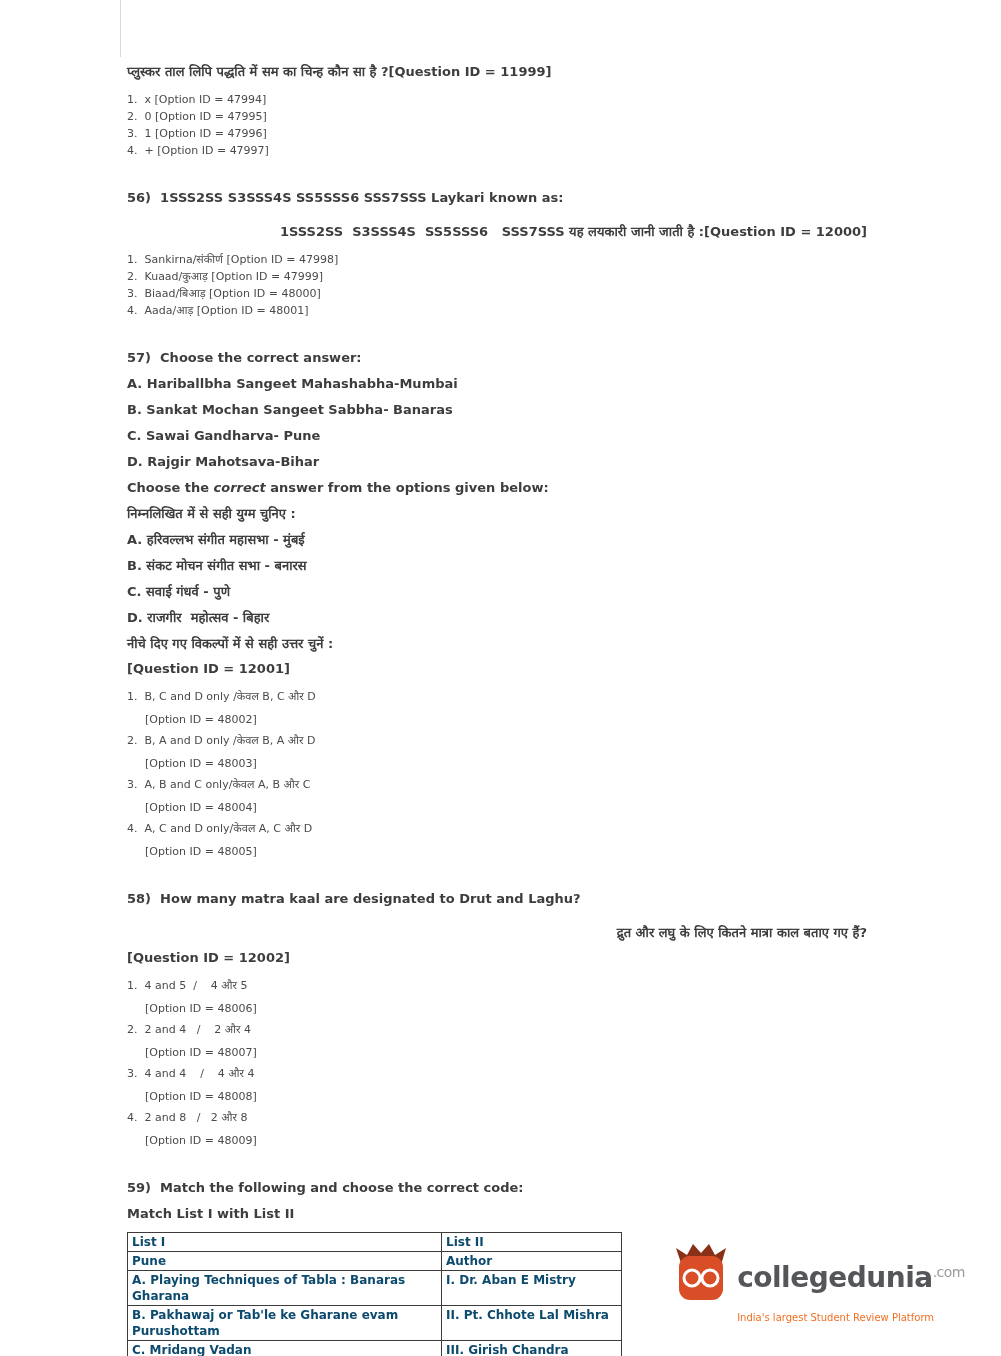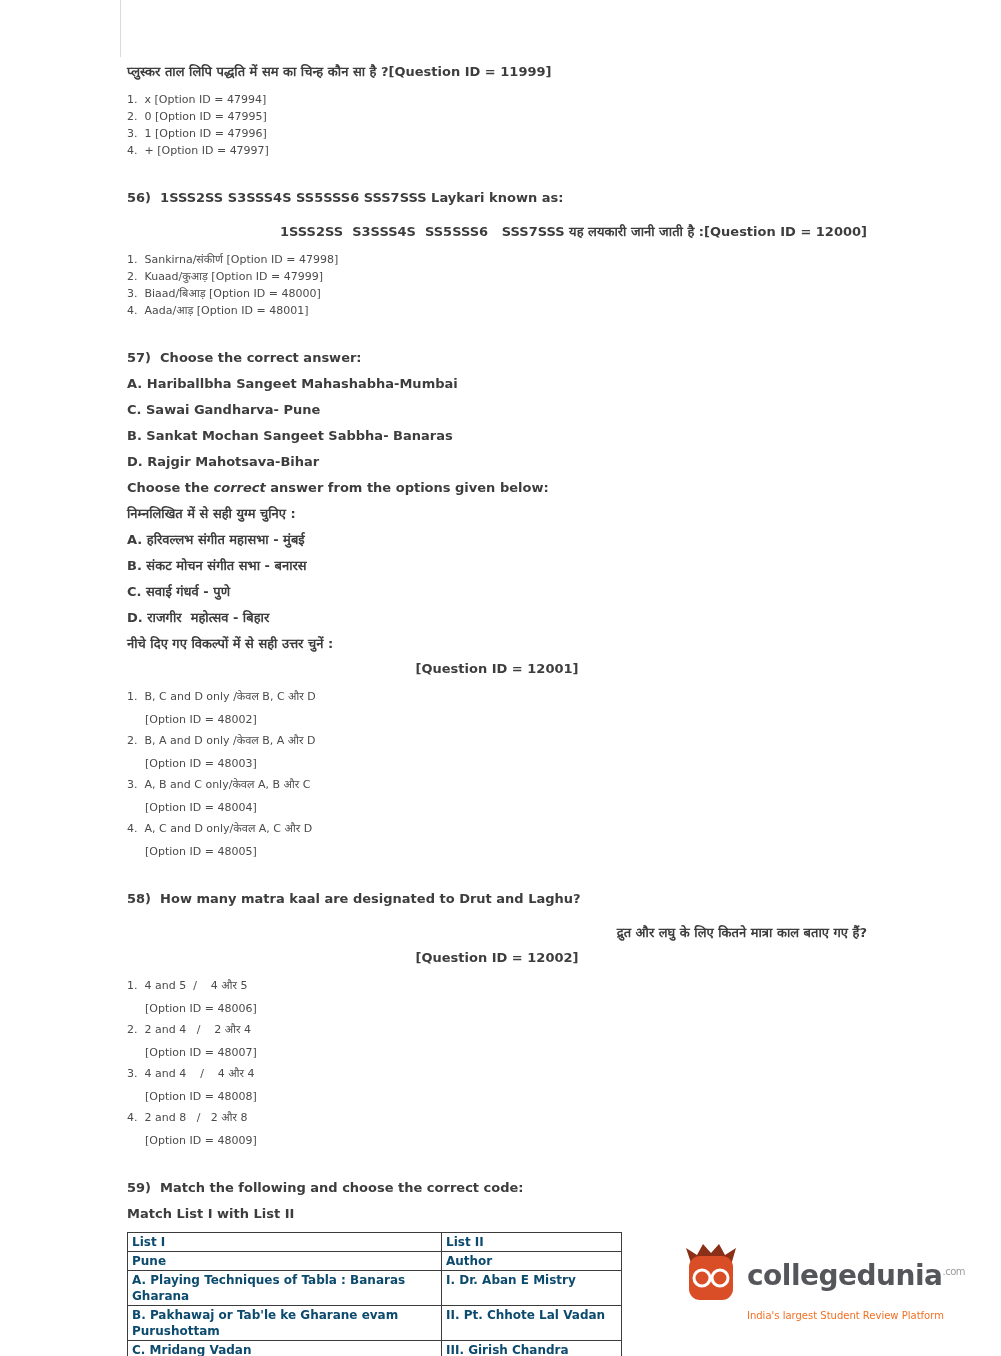--- a/index.html
+++ b/index.html
@@ -36,21 +36,21 @@
 
   .bline {
     font-size: 13px;
     font-weight: bold;
     color: #3d3d3d;
     line-height: 16px;
     white-space: pre-wrap;
   }
   .sp { margin-top: 10px; }        
   .hi-gap { margin-top: 18px; text-align: right; }    
-  .qid-gap { margin-top: 9px; text-align: center; }
+  .qid-gap { margin-top: 9px; }
 
   .italic { font-style: italic; }
 
   .opts { margin-top: 12px; }
   .opt {
     font-size: 11px;
     font-weight: normal;
     color: #4a4a4a;
     line-height: 15px;
     white-space: pre-wrap;
@@ -86,21 +86,21 @@
   }
   .brand-name {
     font-size: 28px;
     font-weight: bold;
     color: #55565a;
     letter-spacing: -0.5px;
     line-height: 30px;
     margin-top: 14px;
   }
   .brand-suffix {
-    font-size: 10px;
+    font-size: 14px;
     font-weight: normal;
     color: #9b9b9b;
     vertical-align: super;
   }
   .brand-tagline {
     font-size: 10px;
     color: #f26f21;
     margin-top: 19px;
   }
 </style>
@@ -129,22 +129,22 @@
         <div class="opt">1.  Sankirna/संकीर्ण [Option ID = 47998]</div>
         <div class="opt">2.  Kuaad/कुआड़ [Option ID = 47999]</div>
         <div class="opt">3.  Biaad/बिआड़ [Option ID = 48000]</div>
         <div class="opt">4.  Aada/आड़ [Option ID = 48001]</div>
       </div>
     </section>
 
     <section class="block">
       <div class="bline">57)  Choose the correct answer:</div>
       <div class="bline sp">A. Hariballbha Sangeet Mahashabha-Mumbai</div>
+      <div class="bline sp">B. Sankat Mochan Sangeet Sabbha- Banaras</div>
       <div class="bline sp">C. Sawai Gandharva- Pune</div>
-      <div class="bline sp">B. Sankat Mochan Sangeet Sabbha- Banaras</div>
       <div class="bline sp">D. Rajgir Mahotsava-Bihar</div>
       <div class="bline sp"><span>Choose the </span><span class="italic">correct</span><span> answer from the options given below:</span></div>
       <div class="bline sp">निम्नलिखित में से सही युग्म चुनिए :</div>
       <div class="bline sp">A. हरिवल्लभ संगीत महासभा - मुंबई</div>
       <div class="bline sp">B. संकट मोचन संगीत सभा - बनारस</div>
       <div class="bline sp">C. सवाई गंधर्व - पुणे</div>
       <div class="bline sp">D. राजगीर  महोत्सव - बिहार</div>
       <div class="bline sp">नीचे दिए गए विकल्पों में से सही उत्तर चुनें :</div>
       <div class="bline qid-gap">[Question ID = 12001]</div>
       <div class="opts">
@@ -187,21 +187,21 @@
           <tr>
             <td class="c1">Pune</td>
             <td class="c2">Author</td>
           </tr>
           <tr>
             <td class="c1">A. Playing Techniques of Tabla : Banaras Gharana</td>
             <td class="c2">I. Dr. Aban E Mistry</td>
           </tr>
           <tr>
             <td class="c1">B. Pakhawaj or Tab'le ke Gharane evam Purushottam</td>
-            <td class="c2">II. Pt. Chhote Lal Vadan</td>
+            <td class="c2">II. Pt. Chhote Lal Mishra</td>
           </tr>
           <tr>
             <td class="c1">C. Mridang Vadan</td>
             <td class="c2">III. Girish Chandra Shrivastava</td>
           </tr>
           <tr>
             <td class="c1">D. Taal Kosh</td>
             <td class="c2">IV. Pt. Purushottam Das</td>
           </tr>
         </tbody>

